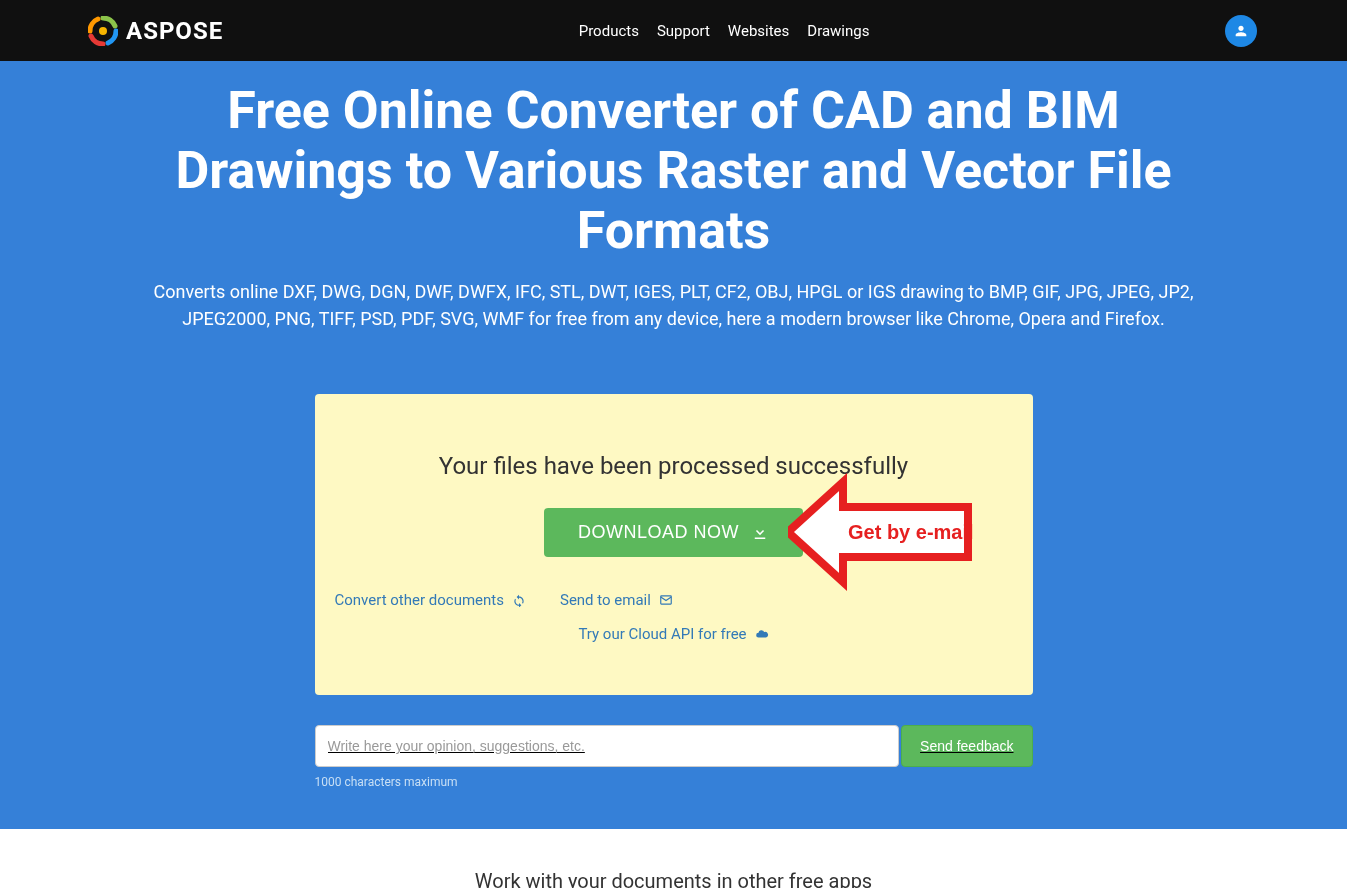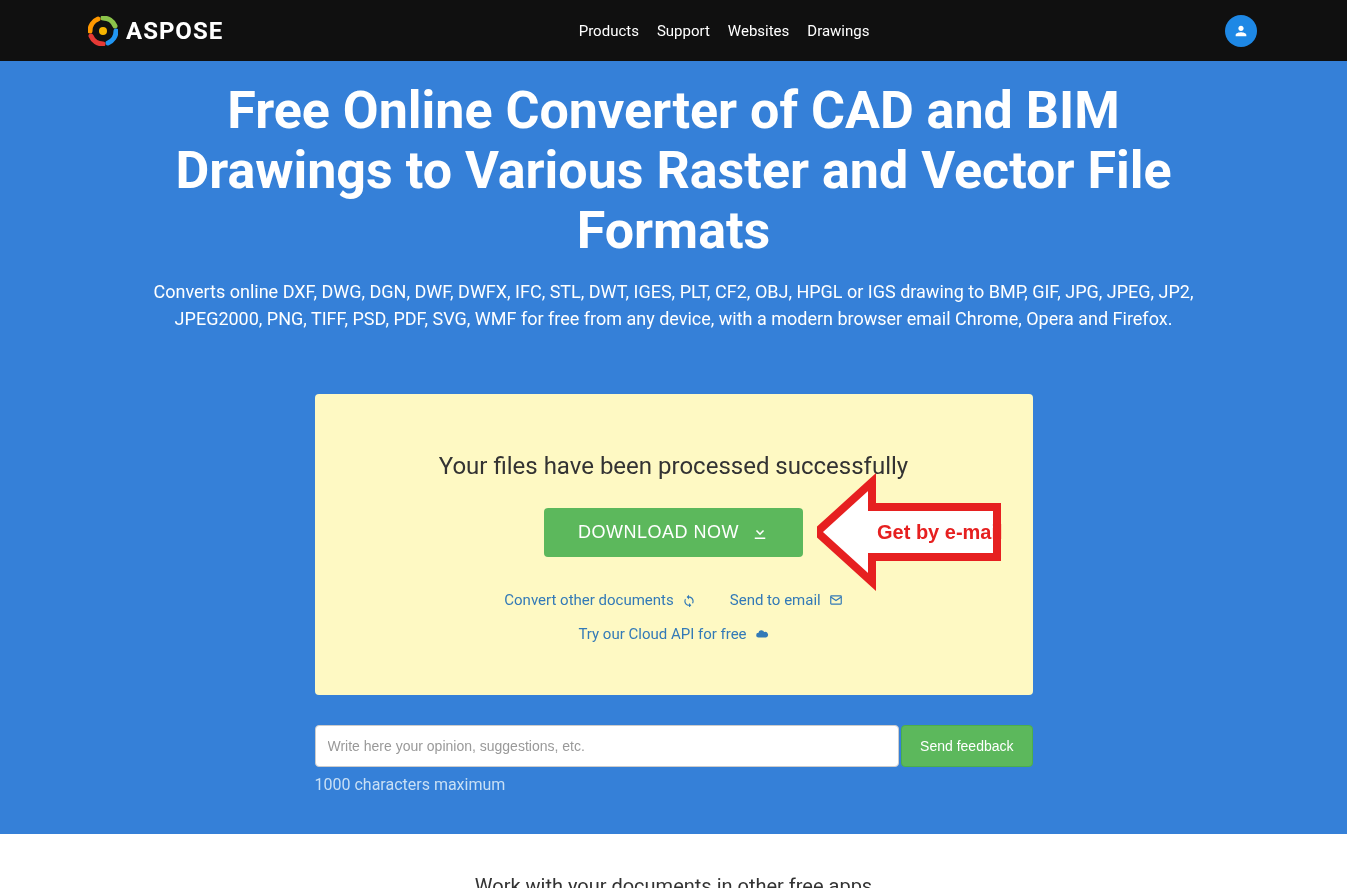--- a/index.html
+++ b/index.html
@@ -96,52 +96,53 @@
     border-radius: 4px;
     padding: 14px 34px;
     cursor: pointer;
     display: inline-flex;
     align-items: center;
     gap: 12px;
   }
   .links-row {
     margin-top: 34px;
     display: flex;
-    justify-content: center;
+    justify-content: flex-start;
     gap: 34px;
   }
   .link-item {
     color: #337ab7;
     font-size: 15px;
     cursor: pointer;
     display: inline-flex;
     align-items: center;
     gap: 8px;
   }
   .links-row2 {
     margin-top: 16px;
     display: flex;
     justify-content: center;
   }
 
   
   .annotation {
     position: absolute;
-    left: 817px;
+    left: 788px;
     top: 406px;
     pointer-events: none;
   }
 
   
   .feedback-row {
     width: 718px;
     margin: 30px auto 0 auto;
     display: flex;
     gap: 2px;
     align-items: stretch;
+    text-decoration: underline;
   }
   .feedback-input {
     flex: 1;
     background: #fff;
     border: 1px solid #ccc;
     border-radius: 4px;
     padding: 8px 12px;
     font-size: 14px;
     color: #555;
   }
@@ -153,21 +154,21 @@
     border-radius: 4px;
     padding: 12px 18px;
     font-size: 14px;
     cursor: pointer;
   }
   .char-limit {
     width: 718px;
     margin: 8px auto 0 auto;
     text-align: left;
     color: #c8dff5;
-    font-size: 16px;
+    font-size: 12px;
   }
 
   
   .bottom {
     background: #fff;
     padding: 40px 0 100px 0;
     text-align: center;
   }
   .bottom h2 {
     font-size: 20px;
@@ -199,21 +200,21 @@
   </div>
   <div class="user-badge">
     <svg viewBox="0 0 24 24" width="16" height="16" fill="#fff">
       <path d="M12 12c2.2 0 4-1.8 4-4s-1.8-4-4-4-4 1.8-4 4 1.8 4 4 4zm0 2c-2.7 0-8 1.3-8 4v2h16v-2c0-2.7-5.3-4-8-4z"></path>
     </svg>
   </div>
 </div>
 
 <div class="hero" style="position:relative;">
   <h1>Free Online Converter of CAD and BIM Drawings to Various Raster and Vector File Formats</h1>
-  <p class="sub">Converts online DXF, DWG, DGN, DWF, DWFX, IFC, STL, DWT, IGES, PLT, CF2, OBJ, HPGL or IGS drawing to BMP, GIF, JPG, JPEG, JP2, JPEG2000, PNG, TIFF, PSD, PDF, SVG, WMF for free from any device, with a modern browser email Chrome, Opera and Firefox.</p>
+  <p class="sub">Converts online DXF, DWG, DGN, DWF, DWFX, IFC, STL, DWT, IGES, PLT, CF2, OBJ, HPGL or IGS drawing to BMP, GIF, JPG, JPEG, JP2, JPEG2000, PNG, TIFF, PSD, PDF, SVG, WMF for free from any device, here a modern browser like Chrome, Opera and Firefox.</p>
 
   <div class="card">
     <div class="card-title">Your files have been processed successfully</div>
 
     <button class="download-btn">
       <span>DOWNLOAD NOW</span>
       <svg viewBox="0 0 24 24" width="18" height="18" fill="#fff">
         <path d="M5 20h14v-2H5v2zM12 2v10l4-4 1.4 1.4L12 15 6.6 9.4 8 8l4 4V2h0z"></path>
       </svg>
     </button>

